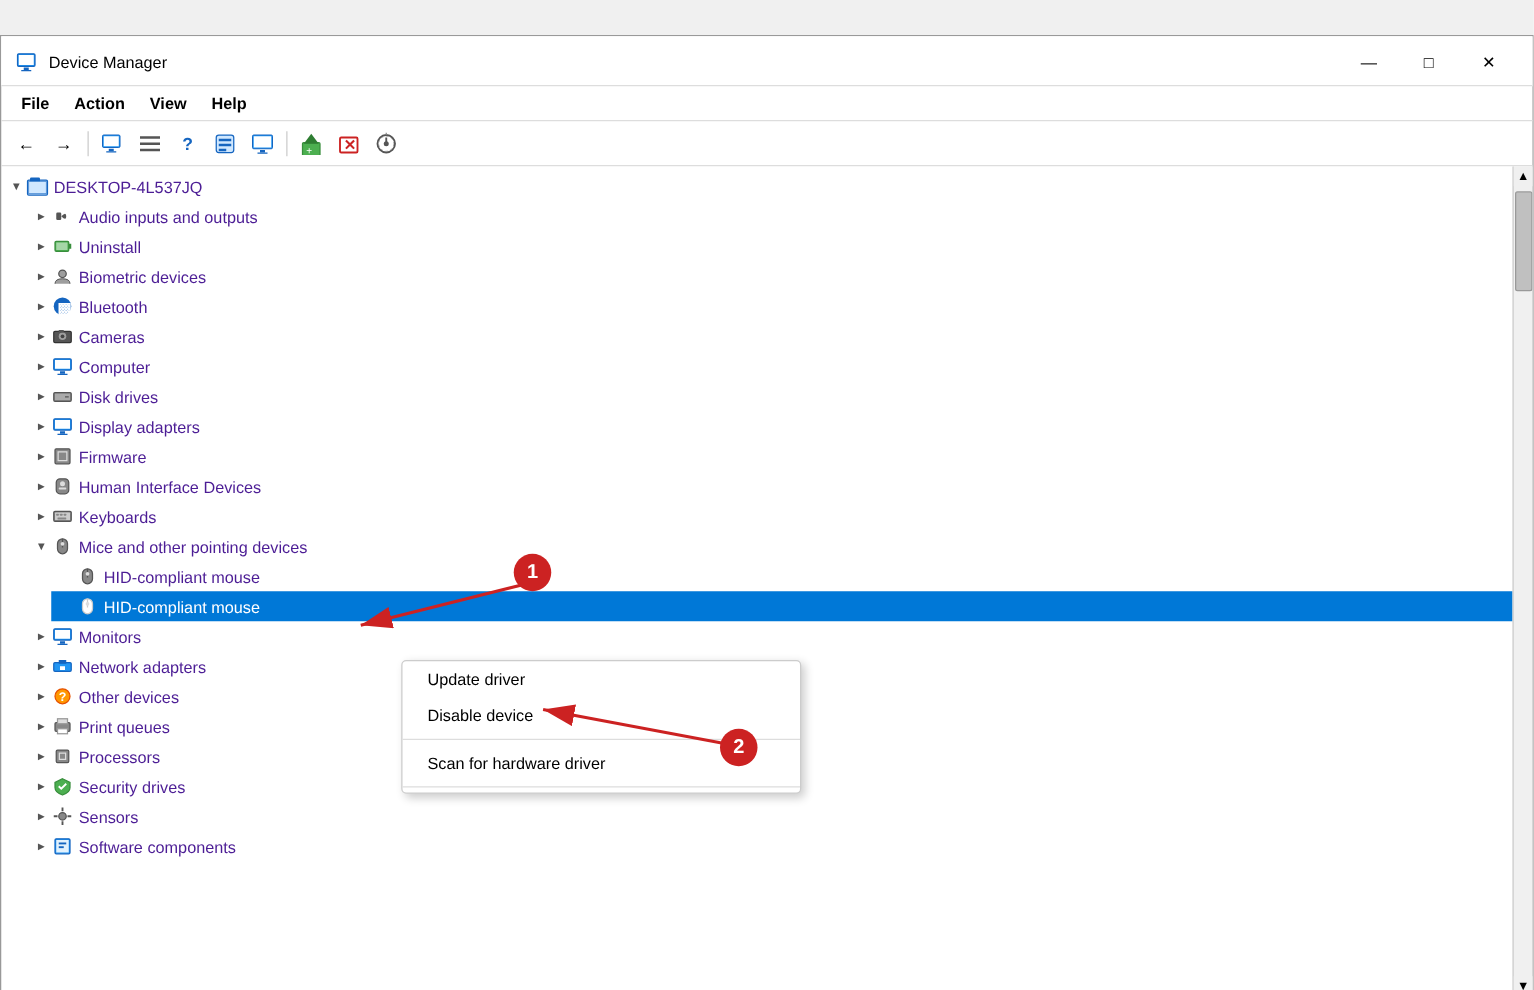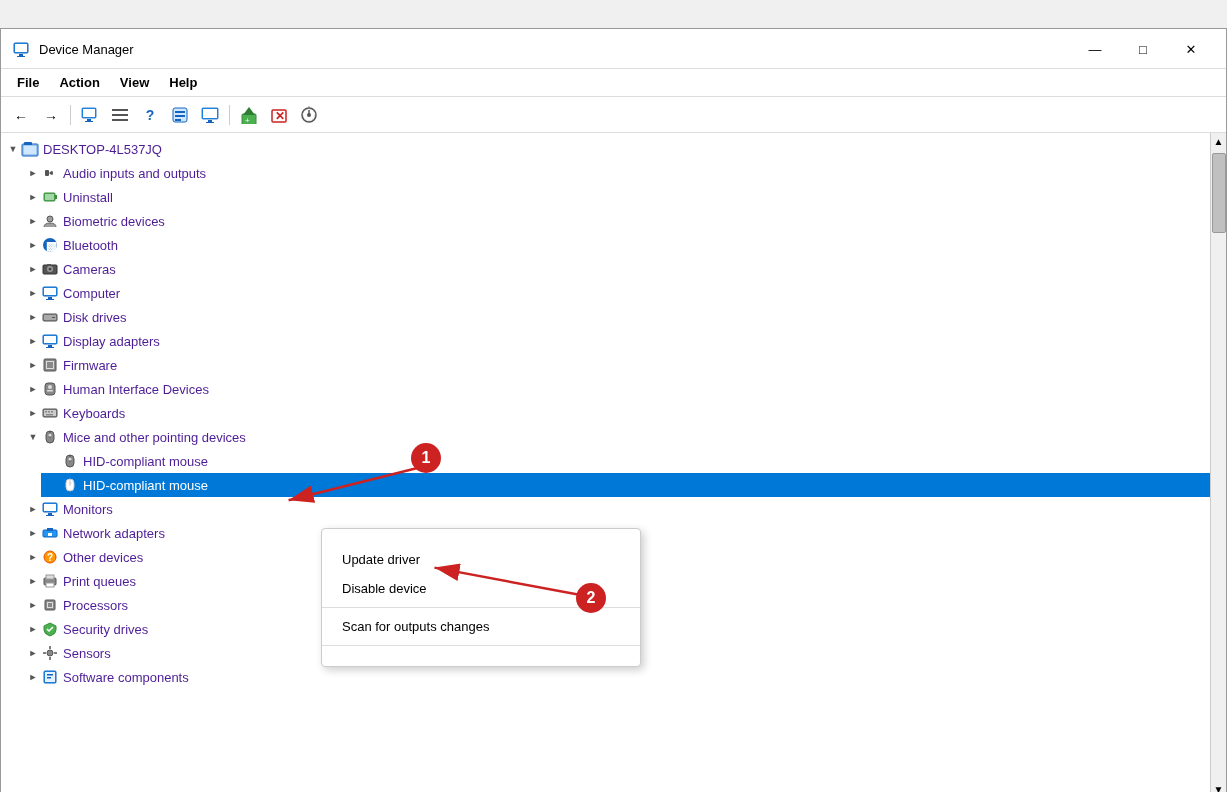--- a/index.html
+++ b/index.html
@@ -200,21 +200,21 @@
     .context-menu {
       position: absolute;
       left: 320px;
       top: 395px;
       background: #fff;
       border: 1px solid #ccc;
       box-shadow: 3px 3px 8px rgba(0,0,0,0.2);
       width: 320px;
       z-index: 100;
       border-radius: 4px;
-      padding: 16px 0;
+      padding: 0 0;
     }
 
     .ctx-item {
       padding: 7px 20px;
       cursor: pointer;
       font-size: 13px;
       color: #000;
     }
     .ctx-item.bold { font-weight: bold; }
     .ctx-sep {
@@ -633,21 +633,21 @@
               <rect x="5" y="8" width="4" height="1.5" fill="#1565C0"></rect>
             </svg>
         </span>
         <span class="item-text">Software components</span>
       </div>
 
       <div class="context-menu">
         <div class="ctx-item">Update driver</div>
         <div class="ctx-item">Disable device</div>
         <div class="ctx-sep"></div>
-        <div class="ctx-item">Scan for outputs changes</div>
+        <div class="ctx-item">Scan for hardware driver</div>
         <div class="ctx-sep"></div>
       </div>
 
       <div class="badge" style="left: 410px; top: 310px;">
         <span>1</span>
       </div>
 
       <div class="badge" style="left: 575px; top: 450px;">
         <span>2</span>
       </div>

